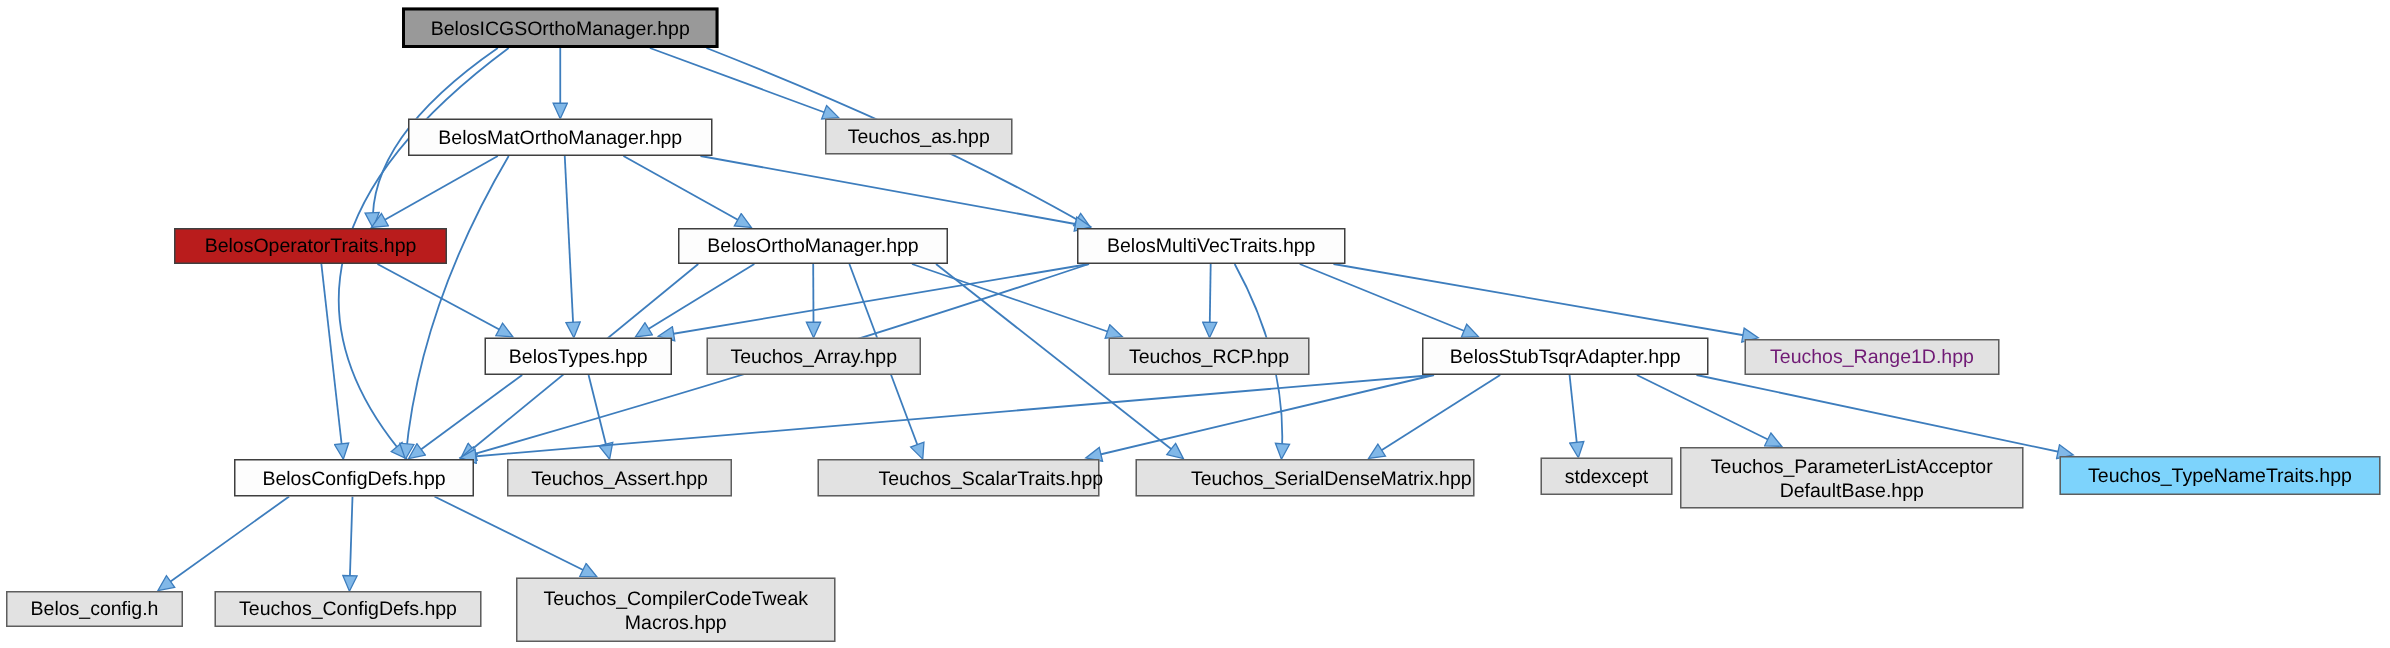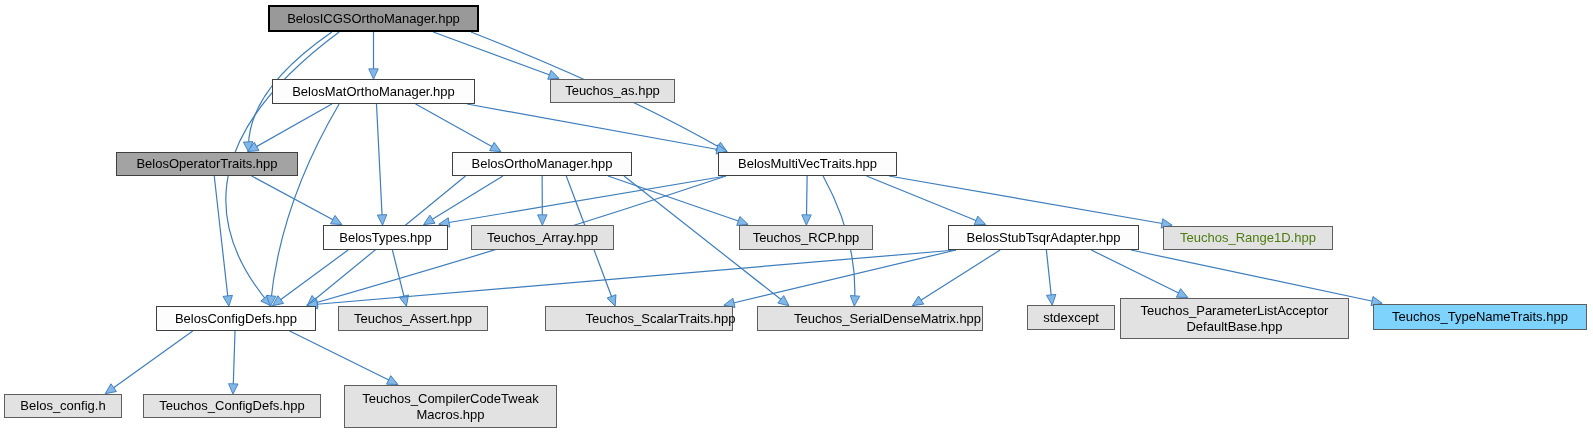--- a/index.html
+++ b/index.html
@@ -62,28 +62,28 @@
       <path d="M1091.25,250 L1186.75,297" fill="none" stroke="#3d7dbd" stroke-width="1.2" marker-end="url(#arrow)"></path>
       <path d="M1131,250 L1381,303" fill="none" stroke="#3d7dbd" stroke-width="1.2" marker-end="url(#arrow)"></path>
       <path d="M192.75,331 L106.25,393" fill="none" stroke="#3d7dbd" stroke-width="1.2" marker-end="url(#arrow)"></path>
       <path d="M235,331 L233,393" fill="none" stroke="#3d7dbd" stroke-width="1.2" marker-end="url(#arrow)"></path>
       <path d="M289.625,331 L396.875,384" fill="none" stroke="#3d7dbd" stroke-width="1.2" marker-end="url(#arrow)"></path>
     </svg>
   <div id="node-layer">
       <div class="node root" style="left: 268px; top: 5px; width: 211px; height: 27px; background: rgb(153, 153, 153); border: 2px solid rgb(0, 0, 0); color: rgb(0, 0, 0);">BelosICGSOrthoManager.hpp</div>
       <div class="node internal" style="left: 272px; top: 79px; width: 203px; height: 25px; background: rgb(253, 253, 253); border: 1px solid rgb(63, 63, 63); color: rgb(0, 0, 0);">BelosMatOrthoManager.hpp</div>
       <div class="node external" style="left: 550px; top: 79px; width: 125px; height: 24px; background: rgb(226, 226, 226); border: 1px solid rgb(94, 94, 94); color: rgb(0, 0, 0);">Teuchos_as.hpp</div>
-      <div class="node internal" style="left: 116px; top: 152px; width: 182px; height: 24px; background: #a3a3a3; border: 1px solid rgb(63, 63, 63); color: rgb(0, 0, 0);">BelosOperatorTraits.hpp</div>
+      <div class="node internal" style="left: 116px; top: 152px; width: 182px; height: 24px; background: #b91c1c; border: 1px solid rgb(63, 63, 63); color: rgb(0, 0, 0);">BelosOperatorTraits.hpp</div>
       <div class="node internal" style="left: 452px; top: 152px; width: 180px; height: 24px; background: rgb(253, 253, 253); border: 1px solid rgb(63, 63, 63); color: rgb(0, 0, 0);">BelosOrthoManager.hpp</div>
       <div class="node internal" style="left: 718px; top: 152px; width: 179px; height: 24px; background: rgb(253, 253, 253); border: 1px solid rgb(63, 63, 63); color: rgb(0, 0, 0);">BelosMultiVecTraits.hpp</div>
       <div class="node internal" style="left: 323px; top: 225px; width: 125px; height: 25px; background: rgb(253, 253, 253); border: 1px solid rgb(63, 63, 63); color: rgb(0, 0, 0);">BelosTypes.hpp</div>
       <div class="node external" style="left: 471px; top: 225px; width: 143px; height: 25px; background: rgb(226, 226, 226); border: 1px solid rgb(94, 94, 94); color: rgb(0, 0, 0); text-align: center;">Teuchos_Array.hpp</div>
       <div class="node external" style="left: 739px; top: 225px; width: 134px; height: 25px; background: rgb(226, 226, 226); border: 1px solid rgb(94, 94, 94); color: rgb(0, 0, 0);">Teuchos_RCP.hpp</div>
       <div class="node internal" style="left: 948px; top: 225px; width: 191px; height: 25px; background: rgb(253, 253, 253); border: 1px solid rgb(63, 63, 63); color: rgb(0, 0, 0);">BelosStubTsqrAdapter.hpp</div>
-      <div class="node external" style="left: 1163px; top: 226px; width: 170px; height: 24px; background: rgb(226, 226, 226); border: 1px solid rgb(94, 94, 94); color: #4d7c0f;">Teuchos_Range1D.hpp</div>
+      <div class="node external" style="left: 1163px; top: 226px; width: 170px; height: 24px; background: rgb(226, 226, 226); border: 1px solid rgb(94, 94, 94); color: #701a75;">Teuchos_Range1D.hpp</div>
       <div class="node internal" style="left: 156px; top: 306px; width: 160px; height: 25px; background: rgb(253, 253, 253); border: 1px solid rgb(63, 63, 63); color: rgb(0, 0, 0);">BelosConfigDefs.hpp</div>
       <div class="node external" style="left: 338px; top: 306px; width: 150px; height: 25px; background: rgb(226, 226, 226); border: 1px solid rgb(94, 94, 94); color: rgb(0, 0, 0);">Teuchos_Assert.hpp</div>
       <div class="node external" style="left: 545px; top: 306px; width: 188px; height: 25px; background: rgb(226, 226, 226); border: 1px solid rgb(94, 94, 94); color: rgb(0, 0, 0); padding-left: 47px;">Teuchos_ScalarTraits.hpp</div>
       <div class="node external" style="left: 757px; top: 306px; width: 226px; height: 25px; background: rgb(226, 226, 226); border: 1px solid rgb(94, 94, 94); color: rgb(0, 0, 0); padding-left: 39px;">Teuchos_SerialDenseMatrix.hpp</div>
       <div class="node external" style="left: 1011px; top: 305px; width: 88px; height: 25px; background: rgb(226, 226, 226); border: 1px solid rgb(94, 94, 94); color: rgb(0, 0, 0); margin-left: 16px;">stdexcept</div>
       <div class="node external" style="left: 1120px; top: 298px; width: 229px; height: 41px; background: rgb(226, 226, 226); border: 1px solid rgb(94, 94, 94); color: rgb(0, 0, 0);">Teuchos_ParameterListAcceptor
 DefaultBase.hpp</div>
       <div class="node external" style="left: 1373px; top: 304px; width: 214px; height: 26px; background: #7dd3fc; border: 1px solid rgb(94, 94, 94); color: rgb(0, 0, 0);">Teuchos_TypeNameTraits.hpp</div>
       <div class="node external" style="left: 4px; top: 394px; width: 118px; height: 24px; background: rgb(226, 226, 226); border: 1px solid rgb(94, 94, 94); color: rgb(0, 0, 0);">Belos_config.h</div>
       <div class="node external" style="left: 143px; top: 394px; width: 178px; height: 24px; background: rgb(226, 226, 226); border: 1px solid rgb(94, 94, 94); color: rgb(0, 0, 0);">Teuchos_ConfigDefs.hpp</div>

